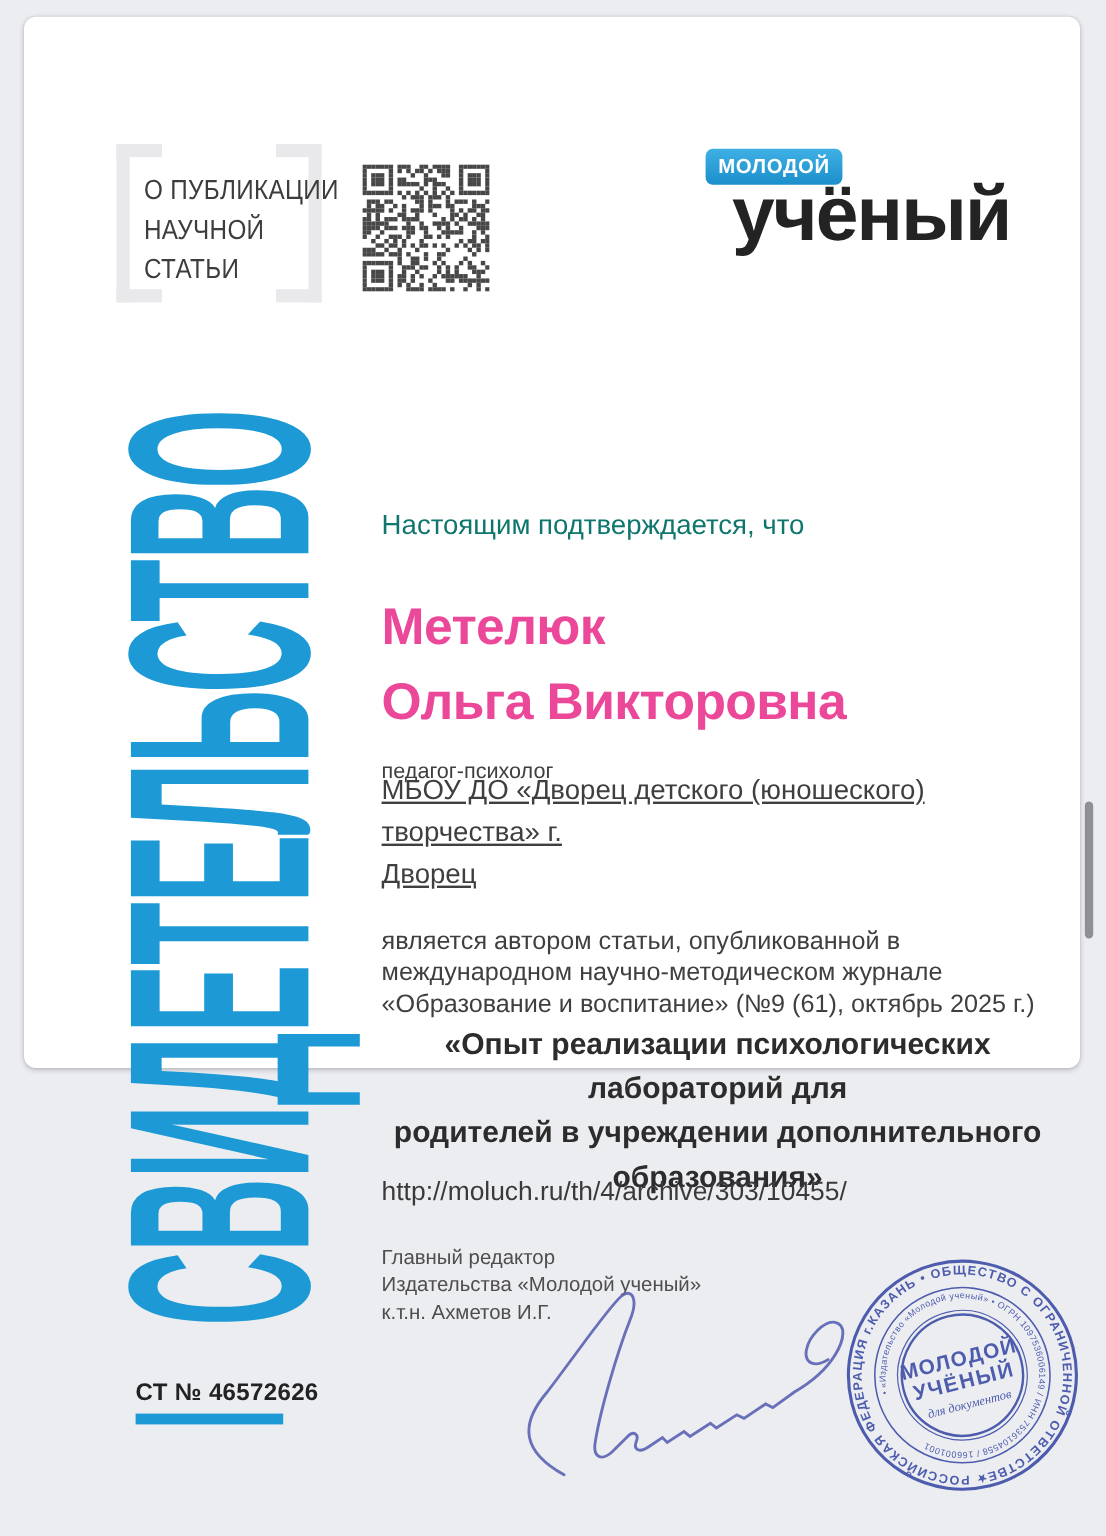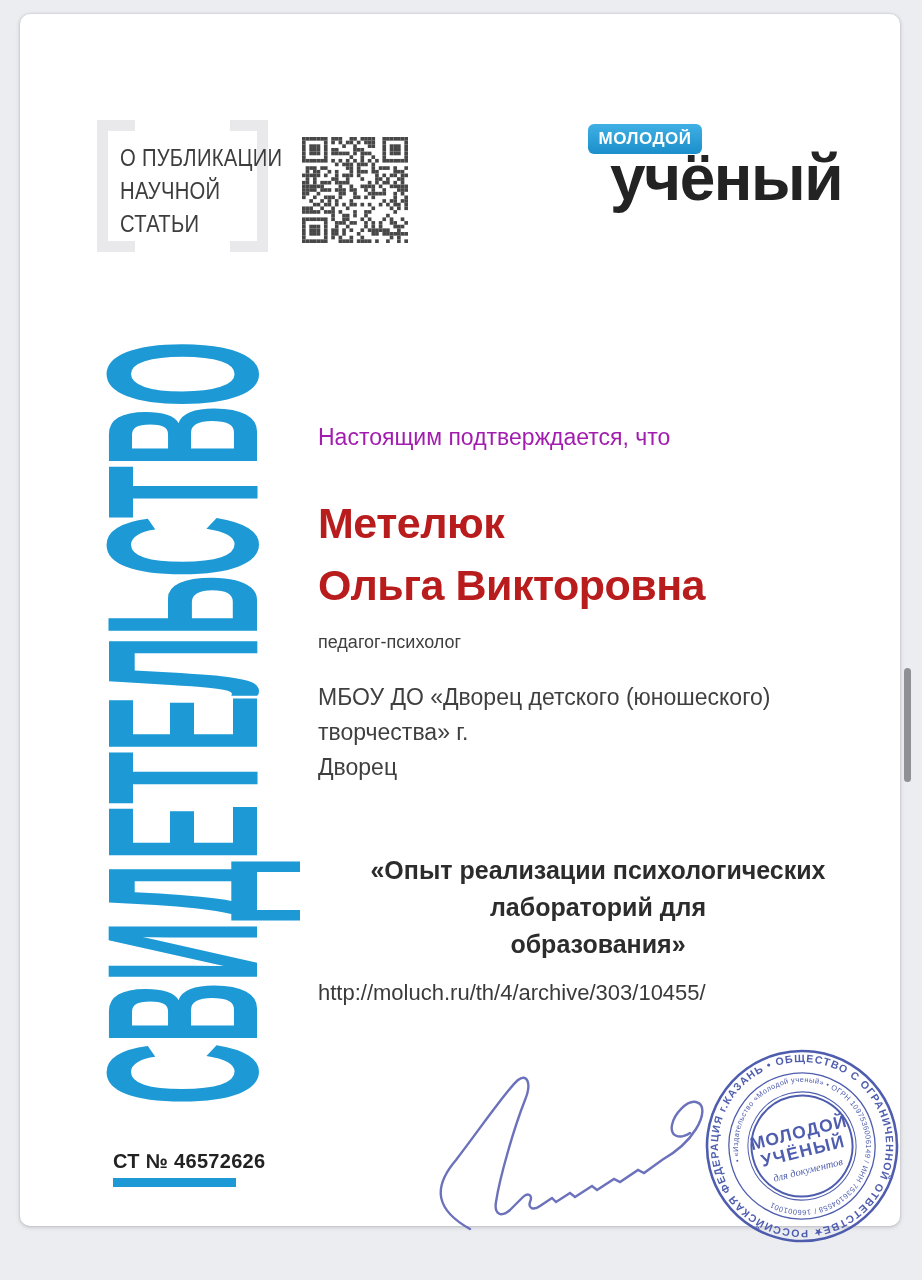--- a/index.html
+++ b/index.html
@@ -3,21 +3,21 @@
 <meta charset="utf-8">
 <style>
   html,body{margin:0;padding:0;}
   body{
     width:922px;height:1280px;overflow:hidden;position:relative;
     background:#ecedf1;
     font-family:"Liberation Sans","DejaVu Sans",sans-serif;
     -webkit-font-smoothing:antialiased;
   }
   .card{
-    position:absolute;left:20px;top:14px;width:880px;height:1212px;
+    position:absolute;left:20px;top:14px;width:880px;height:876px;
     background:#ffffff;border-radius:10px;
     box-shadow:0 1px 4px rgba(40,40,60,.25),0 0 0 1px rgba(0,0,0,.03);
   }
   
   .bracket{position:absolute;width:38px;height:132px;box-sizing:border-box;}
   .bracket.left{left:77px;top:106px;border-left:11px solid #e9e9ec;border-top:11px solid #e9e9ec;border-bottom:11px solid #e9e9ec;}
   .bracket.right{left:210px;top:106px;border-right:11px solid #e9e9ec;border-top:11px solid #e9e9ec;border-bottom:11px solid #e9e9ec;}
   .bracket-label{
     position:absolute;left:100px;top:128px;width:150px;
     font-size:23px;line-height:33px;color:#3d3d3d;
@@ -39,24 +39,24 @@
   }
   
   .watermark-wrap{position:absolute;left:55px;top:1091px;width:0;height:0;}
   .watermark{
     display:inline-block;white-space:nowrap;line-height:1;
     font-size:215px;font-weight:bold;
     transform-origin:0 0;
     transform:rotate(-90deg) scaleX(.40);
     letter-spacing:-2px;
   }
-  .intro{position:absolute;left:298px;top:410px;font-size:23px;color:#a21caf;}
-  .name-block{position:absolute;left:298px;top:478px;font-size:43px;font-weight:bold;color:#b91c1c;line-height:62px;letter-spacing:-.5px;}
+  .intro{position:absolute;left:298px;top:410px;font-size:23px;color:#0f766e;}
+  .name-block{position:absolute;left:298px;top:478px;font-size:43px;font-weight:bold;color:#ec4899;line-height:62px;letter-spacing:-.5px;}
   .position{position:absolute;left:298px;top:618px;font-size:18px;color:#3f3f3f;}
-  .org{position:absolute;left:298px;top:666px;width:560px;font-size:23px;color:#3f3f3f;line-height:35px;}
+  .org{position:absolute;left:298px;top:627px;width:560px;font-size:23px;color:#3f3f3f;line-height:35px;text-decoration:underline;}
   .statement{position:absolute;left:298px;top:758px;width:560px;font-size:21px;color:#3f3f3f;line-height:26px;}
   .article-title{position:absolute;left:298px;top:838px;width:560px;font-size:25px;font-weight:bold;color:#2c2c2c;line-height:37px;text-align:center;}
   .url{position:absolute;left:298px;top:966px;font-size:22px;color:#3a3a3a;text-align:right;}
   .editor{position:absolute;left:298px;top:1022px;font-size:17px;color:#4e4e4e;line-height:23px;}
   .signature{position:absolute;left:408px;top:1050px;width:310px;height:180px;}
   .stamp{position:absolute;left:682px;top:1032px;width:200px;height:200px;transform:rotate(-14deg);opacity:.92;}
   .cert-number{position:absolute;left:93px;top:1136px;font-size:20px;font-weight:bold;color:#222;letter-spacing:.3px;}
   .cert-bar{position:absolute;left:93px;top:1164px;width:123px;height:9px;}
   
   .scroll-thumb{position:absolute;left:904px;top:668px;width:7px;height:114px;border-radius:4px;background:#8e9095;}
@@ -504,28 +504,39 @@
     <div>Ольга Викторовна</div>
   </div>
 
   <div class="position">педагог-психолог</div>
 
   <div class="org">
     <div>МБОУ ДО «Дворец детского (юношеского) творчества» г.</div>
     <div>Дворец</div>
   </div>
 
+  <div class="statement">
+    <div>является автором статьи, опубликованной в</div>
+    <div>международном научно-методическом журнале</div>
+    <div>«Образование и воспитание» (№9 (61), октябрь 2025 г.)</div>
+  </div>
 
   <div class="article-title">
     <div>«Опыт реализации психологических лабораторий для</div>
+    <div>родителей в учреждении дополнительного</div>
     <div>образования»</div>
   </div>
 
   <div class="url">http://moluch.ru/th/4/archive/303/10455/</div>
 
+  <div class="editor">
+    <div>Главный редактор</div>
+    <div>Издательства «Молодой ученый»</div>
+    <div>к.т.н. Ахметов И.Г.</div>
+  </div>
 
   <svg class="signature" viewBox="0 0 310 180">
     <path d="M 42 165 C 8 146, 4 124, 28 96 C 54 62, 80 24, 90 16 C 99 9, 104 19, 97 36
              C 86 64, 72 112, 68 138 C 66 150, 73 154, 82 146 L 95 133
              C 100 128, 105 131, 102 138 C 100 144, 105 147, 112 142
              L 124 134 L 128 138 L 142 129 L 147 133 L 164 122 L 169 126
              L 186 115 L 192 118 L 210 106 L 216 109 L 234 96
              C 248 88, 260 78, 268 65 C 276 52, 277 40, 268 38
              C 259 36, 246 50, 244 61 C 242 72, 251 76, 262 69" fill="none" stroke="#5b62b4" stroke-width="2.4" stroke-linecap="round" opacity=".9"></path>
   </svg>

